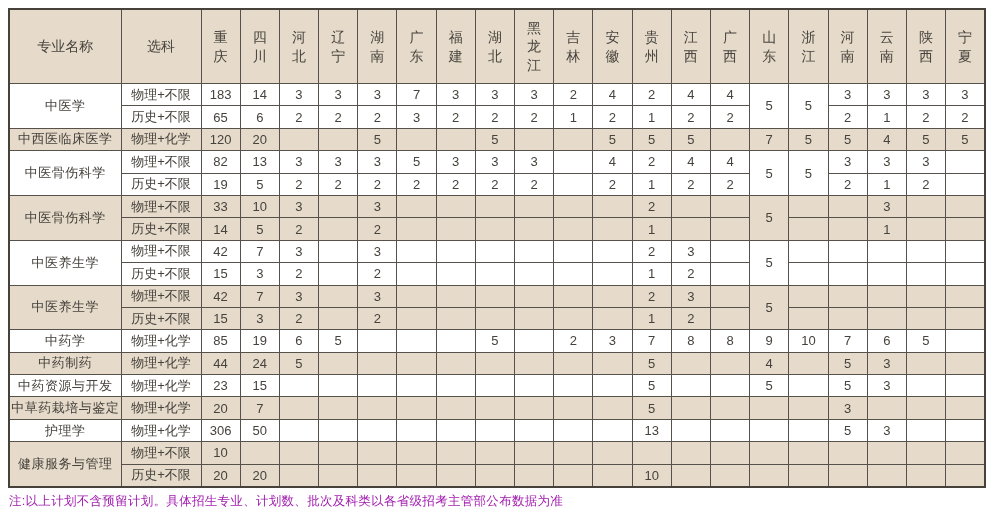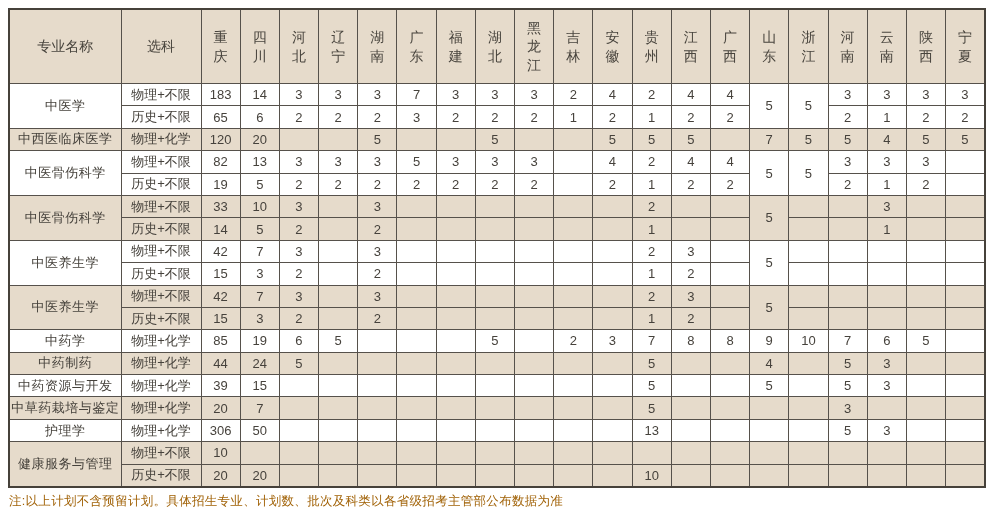--- a/index.html
+++ b/index.html
@@ -63,21 +63,21 @@
     font-family: Liberation Serif, serif;
   }
   td.subject-cell {
     font-size: 13px;
     margin-top: 12px;
   }
   .note {
     position: absolute;
     left: 9px;
     top: 493px;
-    color: #a16207;
+    color: #a21caf;
     font-size: 12.5px;
     white-space: nowrap;
     letter-spacing: 0.3px;
   }
 </style>
 </head>
 <body>
 
 <div class="page">
   <div class="table-wrap">
@@ -429,21 +429,21 @@
             <td>4</td>
             <td></td>
             <td>5</td>
             <td>3</td>
             <td></td>
             <td></td>
           </tr>
           <tr>
             <td class="major-cell" rowspan="1">中药资源与开发</td>
             <td class="subject-cell">物理+化学</td>
-            <td>39</td>
+            <td>23</td>
             <td>15</td>
             <td></td>
             <td></td>
             <td></td>
             <td></td>
             <td></td>
             <td></td>
             <td></td>
             <td></td>
             <td></td>

